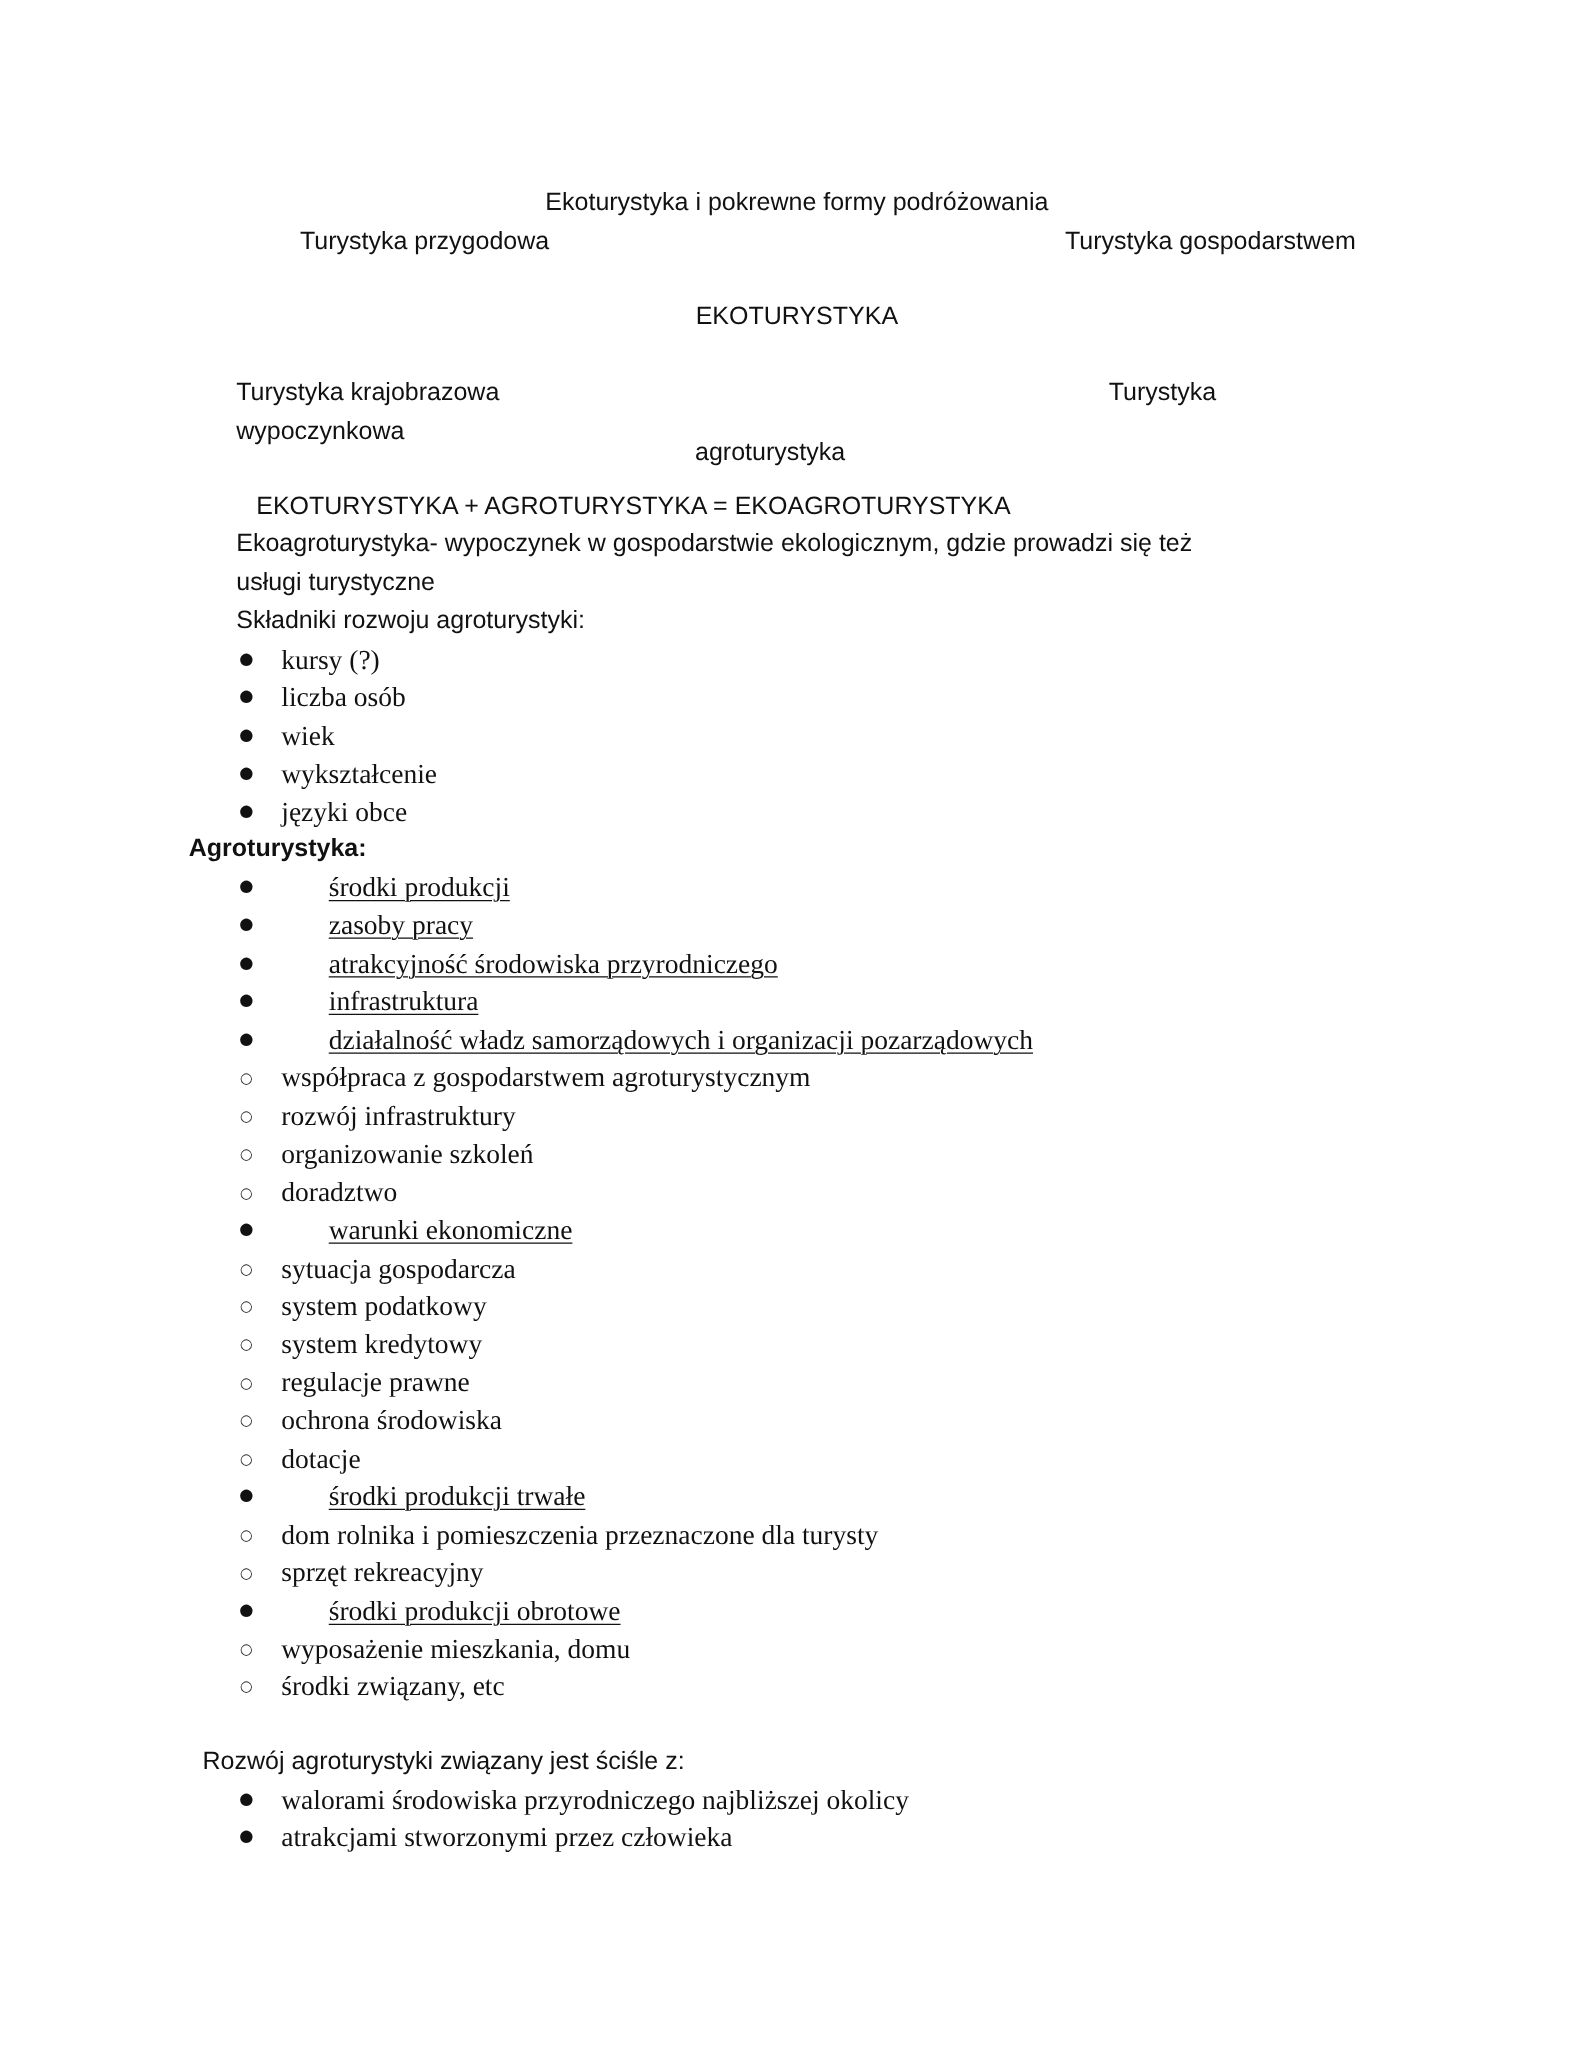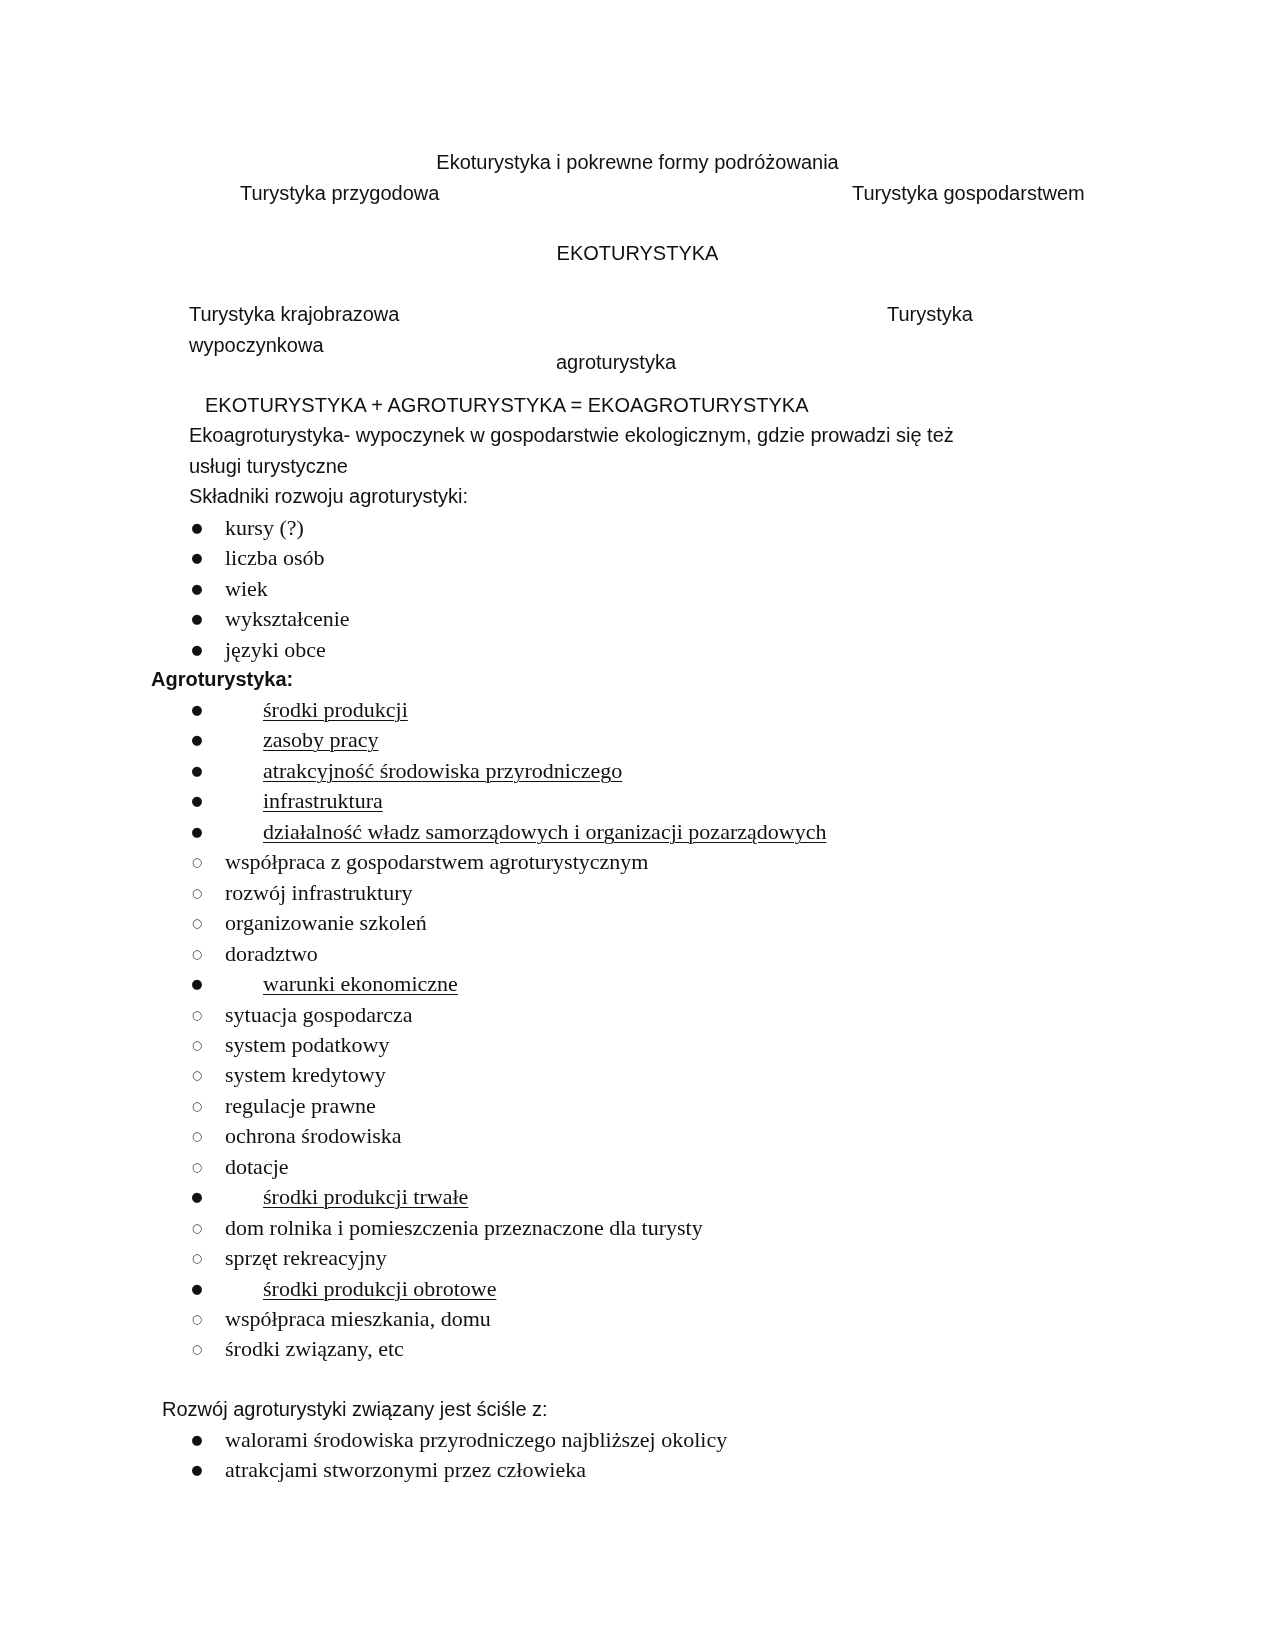--- a/index.html
+++ b/index.html
@@ -138,21 +138,21 @@
       <div class="li" style="top: 548.1px;">
         <span class="bullet hollow"></span>
         <span class="li-text">sprzęt rekreacyjny</span>
       </div>
       <div class="li" style="top: 578.55px;">
         <span class="bullet filled"></span>
         <span class="li-text ul">środki produkcji obrotowe</span>
       </div>
       <div class="li" style="top: 609px;">
         <span class="bullet hollow"></span>
-        <span class="li-text">współpraca mieszkania, domu</span>
+        <span class="li-text">wyposażenie mieszkania, domu</span>
       </div>
       <div class="li" style="top: 639.45px;">
         <span class="bullet hollow"></span>
         <span class="li-text">środki związany, etc</span>
       </div>
     </div>
 
   <div class="abs sans" style="top:1399px; left:162px;">Rozwój agroturystyki związany jest ściśle z:</div>
 
   <div id="dev-list" style="position:absolute; left:0; top:1429px; width:1275px;">

